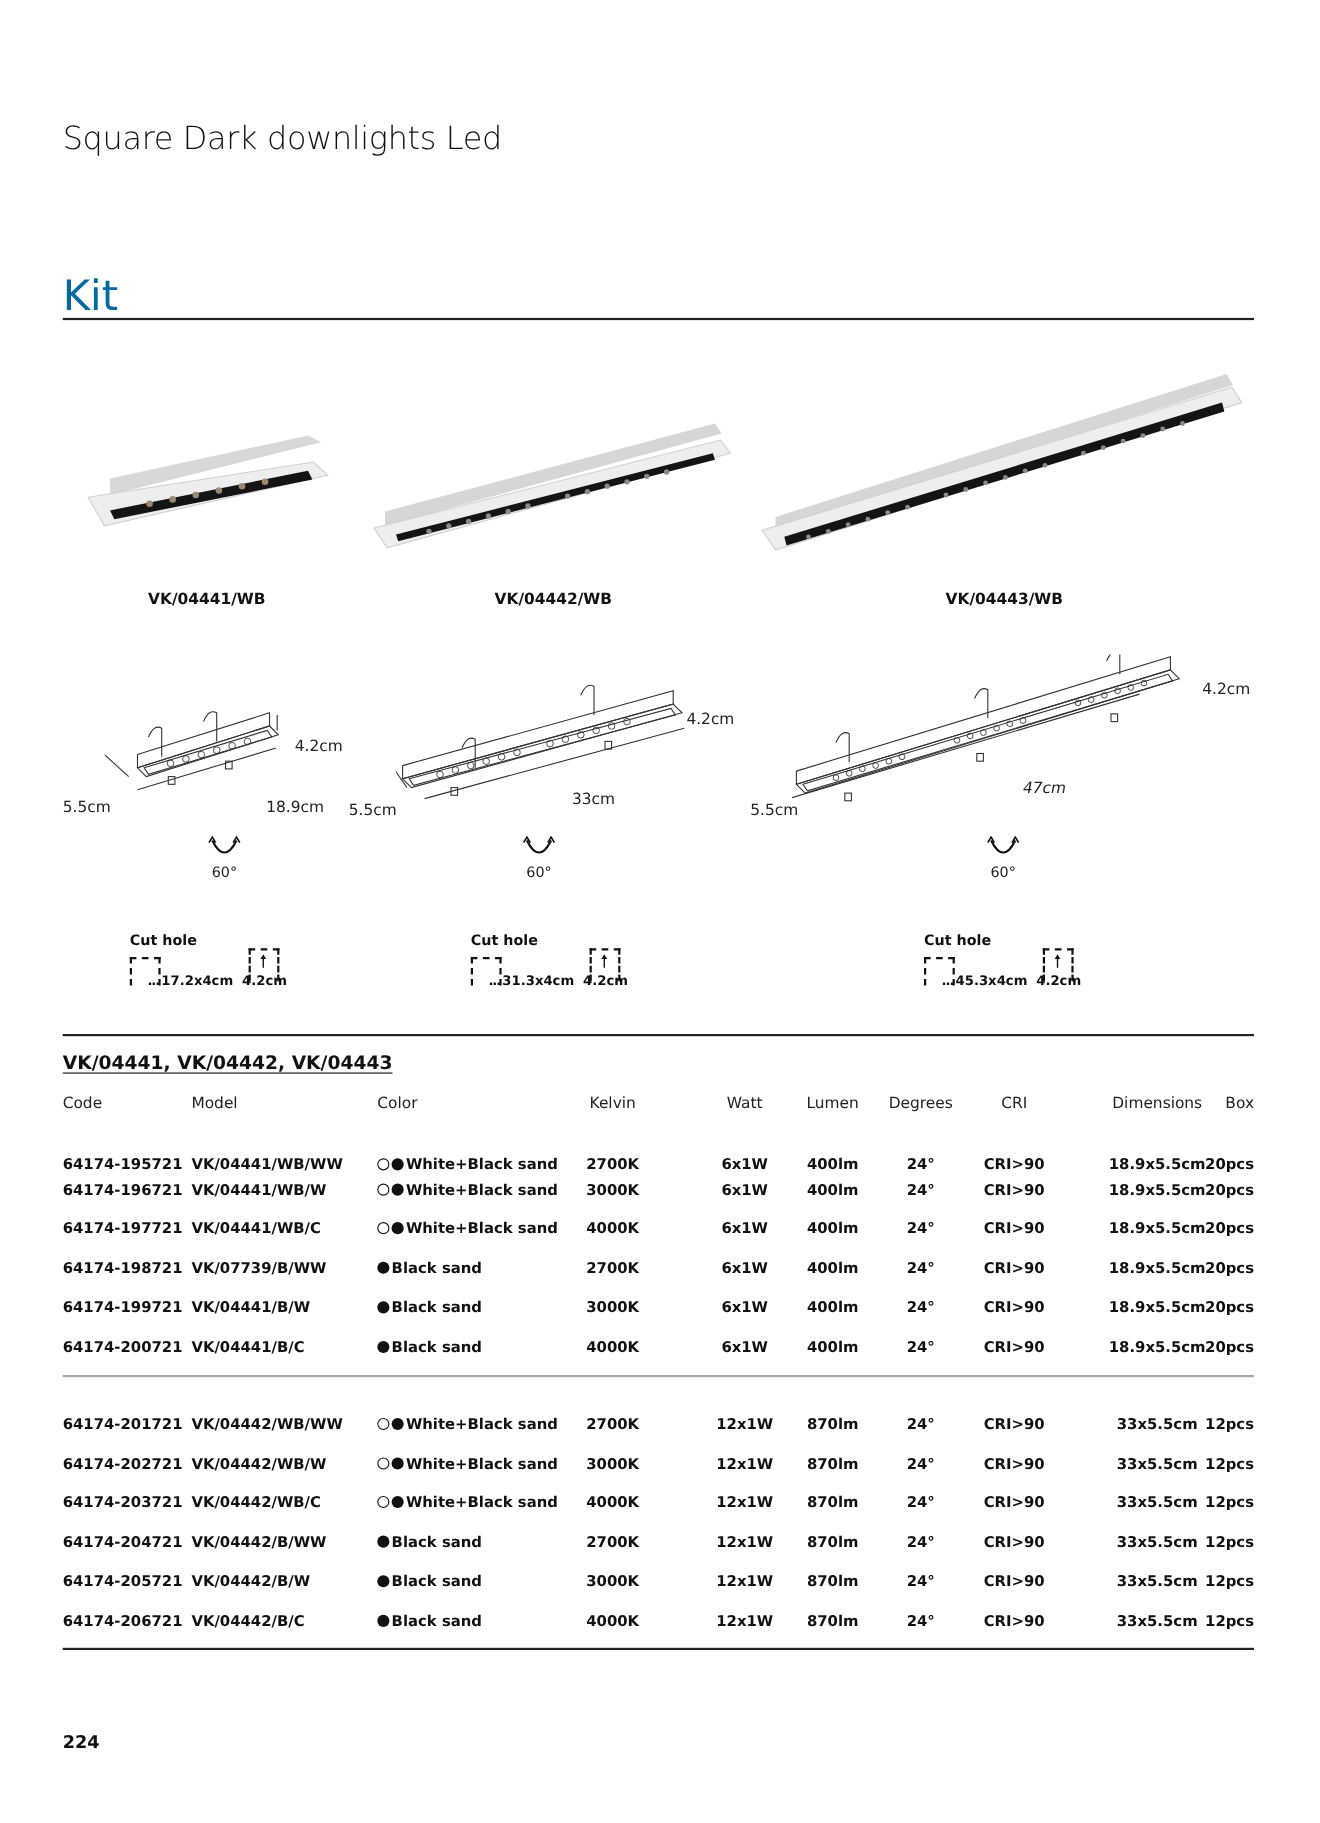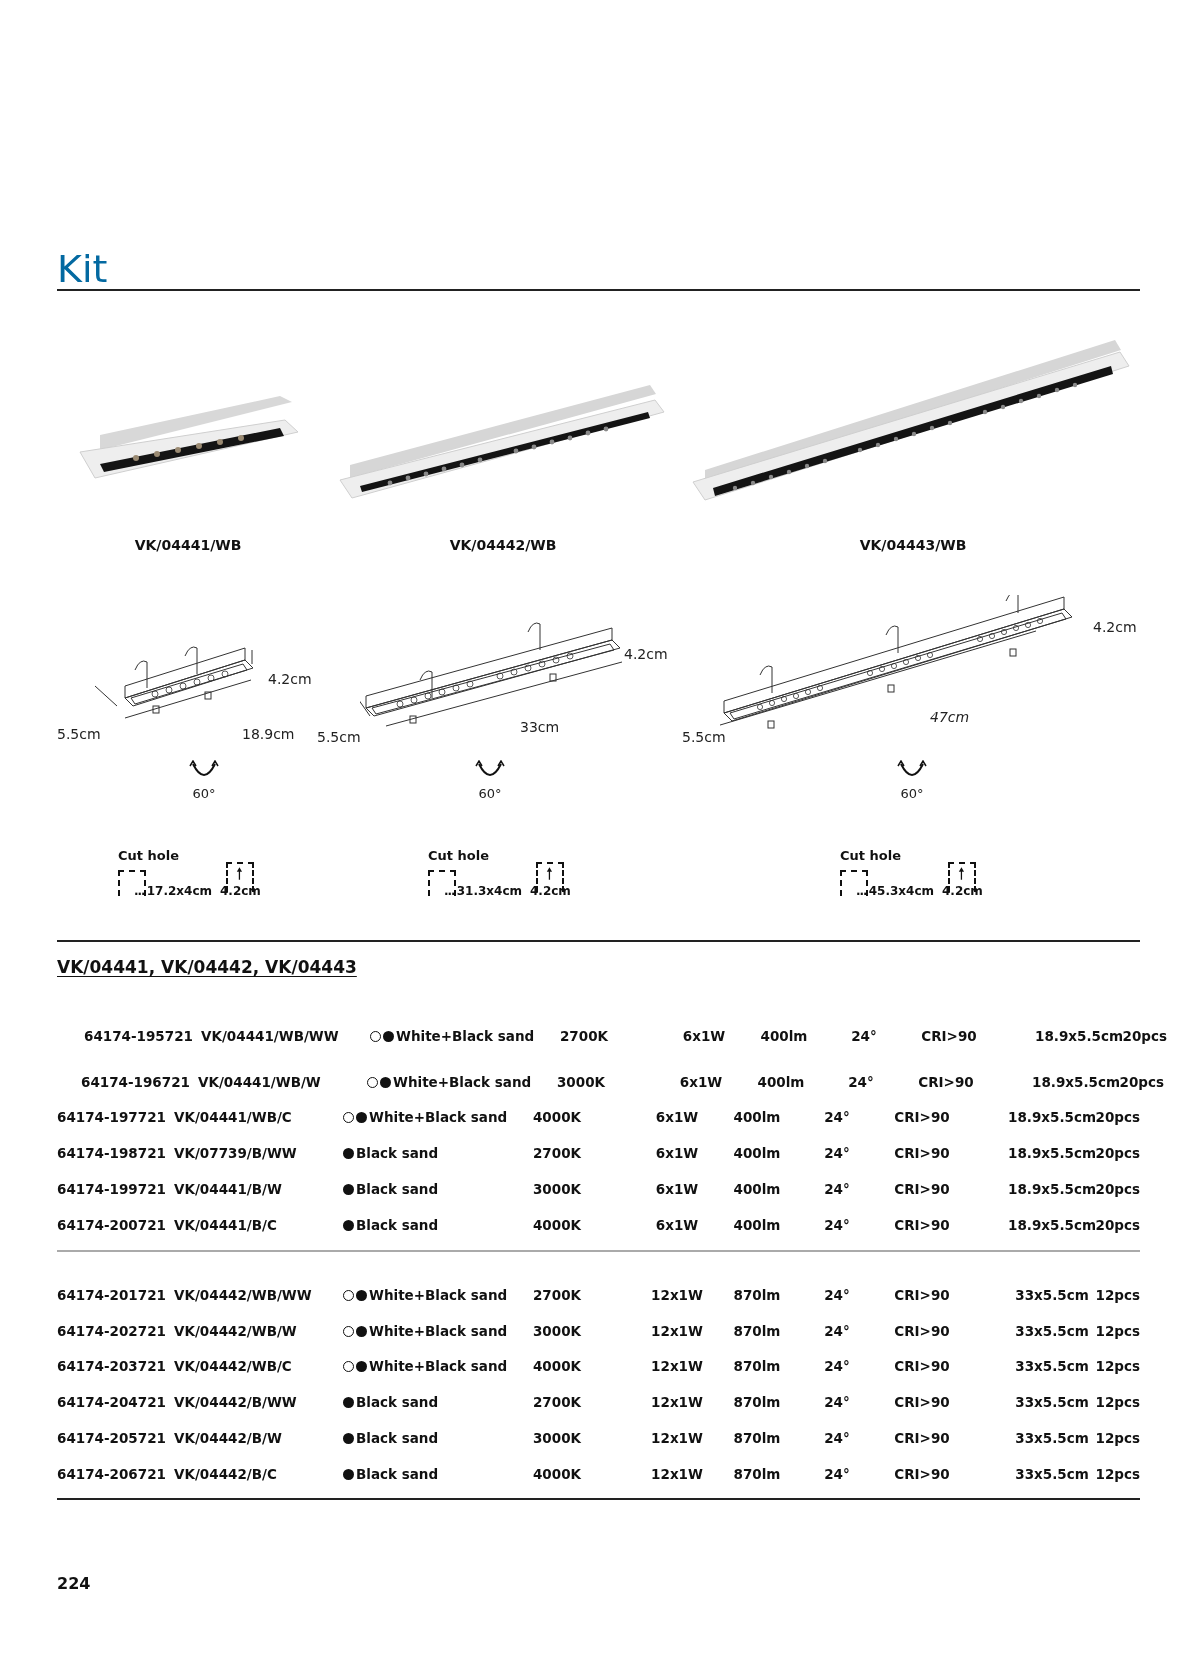--- a/index.html
+++ b/index.html
@@ -47,20 +47,21 @@
   .dot.white { border: 1.2px solid #111; background: #fff; }
   .dot.black { background: #111; }
   .thead .c-box { text-align: right; }
   .page-number { position: absolute; left: 57px; top: 1574px; font-size: 16px; font-weight: bold; }
 </style>
 </head>
 <body>
 
 <div class="page">
 
+  <div class="subtitle">Square Dark downlights Led</div>
   <div class="kit-title">Kit</div>
   <div class="rule" style="top:289px;"></div>
 
   <svg class="product-img" style="left:70px; top:390px;" width="230" height="110" viewBox="0 0 230 110">
     <polygon points="30,45 210,6 222,12 30,60" fill="#d8d8d8"></polygon>
     <polygon points="10,62 215,30 228,42 25,88" fill="#eeeeee" stroke="#cfcfcf"></polygon>
     <polygon points="30,74 210,38 214,46 34,82" fill="#141414"></polygon>
     <g fill="#9a8a72">
       <circle cx="66" cy="68" r="3"></circle>
         <circle cx="87" cy="64" r="3"></circle>
@@ -249,35 +250,47 @@
     <div class="depth-box" style="left:108px;">
         <span class="depth-arrow">🠕</span>
       </div>
     <div class="depth-size" style="left:102px;">4.2cm</div>
   </div>
 
   <div class="rule" style="top:940px;"></div>
 
   <div class="table-title">VK/04441, VK/04442, VK/04443</div>
 
+  <div class="thead">
+    <span class="cell c-code">Code</span>
+    <span class="cell c-model">Model</span>
+    <span class="cell c-color">Color</span>
+    <span class="cell c-kelvin">Kelvin</span>
+    <span class="cell c-watt">Watt</span>
+    <span class="cell c-lumen">Lumen</span>
+    <span class="cell c-deg">Degrees</span>
+    <span class="cell c-cri">CRI</span>
+    <span class="cell c-dim">Dimensions</span>
+    <span class="cell c-box">Box</span>
+  </div>
 
   <div id="group0">
-      <div class="trow" style="top: 1028px; margin-left: 27px;">
+      <div class="trow" style="top: 1051px;">
         <span class="cell c-code">64174-195721</span>
         <span class="cell c-model">VK/04441/WB/WW</span>
         <span class="cell c-color"><span class="dot white"></span><span class="dot black"></span><span>White+Black sand</span></span>
         <span class="cell c-kelvin">2700K</span>
         <span class="cell c-watt">6x1W</span>
         <span class="cell c-lumen">400lm</span>
         <span class="cell c-deg">24°</span>
         <span class="cell c-cri">CRI&gt;90</span>
         <span class="cell c-dim">18.9x5.5cm</span>
         <span class="cell c-box">20pcs</span>
       </div>
-      <div class="trow" style="top: 1073.7px; margin-left: 24px;">
+      <div class="trow" style="top: 1073.7px;">
         <span class="cell c-code">64174-196721</span>
         <span class="cell c-model">VK/04441/WB/W</span>
         <span class="cell c-color"><span class="dot white"></span><span class="dot black"></span><span>White+Black sand</span></span>
         <span class="cell c-kelvin">3000K</span>
         <span class="cell c-watt">6x1W</span>
         <span class="cell c-lumen">400lm</span>
         <span class="cell c-deg">24°</span>
         <span class="cell c-cri">CRI&gt;90</span>
         <span class="cell c-dim">18.9x5.5cm</span>
         <span class="cell c-box">20pcs</span>

